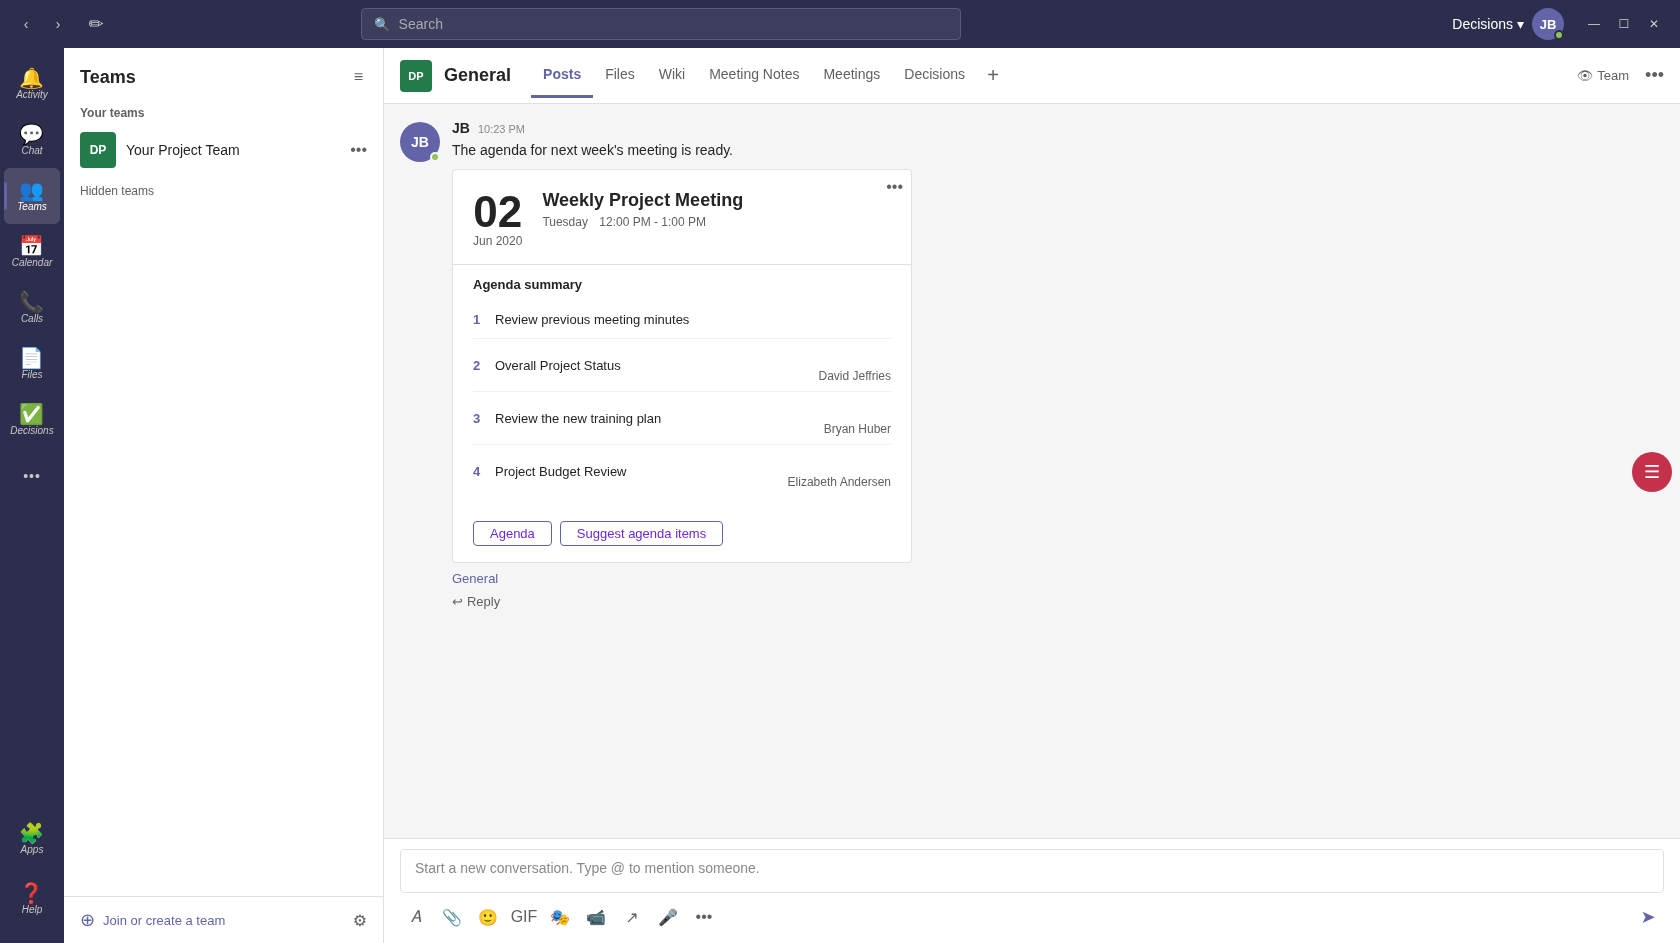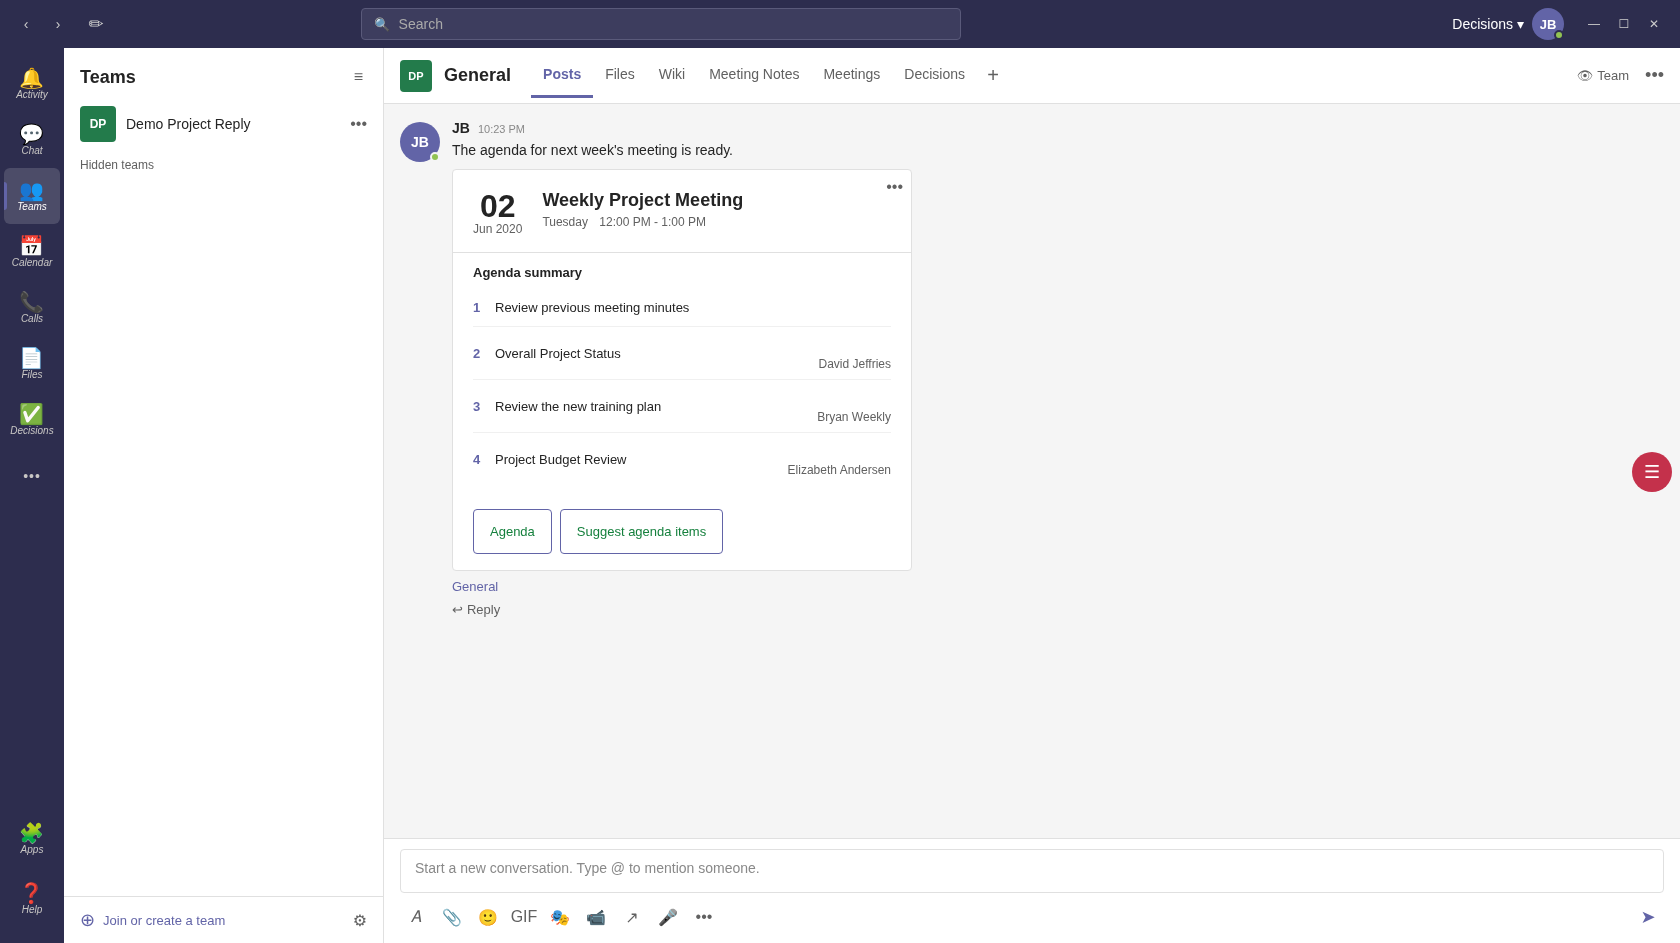--- a/index.html
+++ b/index.html
@@ -164,21 +164,21 @@
     .meeting-card {
       background: #fff; border: 1px solid #e0e0e0; border-radius: 4px; overflow: hidden;
       max-width: 460px; position: relative;
     }
     .meeting-card-more {
       position: absolute; top: 8px; right: 8px; background: none; border: none;
       cursor: pointer; color: #616161; font-size: 16px;
     }
     .meeting-card-header { display: flex; align-items: flex-start; padding: 20px 20px 16px; gap: 20px; border-bottom: 1px solid #e0e0e0; }
     .meeting-date { text-align: center; }
-    .meeting-date-num { font-size: 32px; font-weight: 700; color: #242424; line-height: 1; }
+    .meeting-date-num { font-size: 44px; font-weight: 700; color: #242424; line-height: 1; }
     .meeting-date-month { font-size: 12px; color: #616161; }
     .meeting-info { }
     .meeting-title { font-size: 18px; font-weight: 600; color: #242424; margin-bottom: 4px; }
     .meeting-time { font-size: 12px; color: #616161; }
     .meeting-time span { margin-right: 8px; }
 
     
     .agenda-section { padding: 12px 20px; }
     .agenda-title { font-size: 13px; font-weight: 600; color: #242424; margin-bottom: 8px; }
     .agenda-item {
@@ -186,22 +186,22 @@
       padding: 8px 0; border-bottom: 1px solid #f0f0f0; font-size: 13px;
     }
     .agenda-item:last-child { border-bottom: none; }
     .agenda-left { display: flex; align-items: center; gap: 8px; color: #242424; }
     .agenda-num { color: #6264a7; font-weight: 600; min-width: 14px; }
     .agenda-person { color: #616161; font-size: 12px; margin-top: 22px; }
 
     
     .agenda-btns { display: flex; gap: 8px; padding: 12px 20px 16px; }
     .agenda-btn {
-      border: 1px solid #6264a7; background: #fff; color: #15803d; cursor: pointer;
-      padding: 14px 16px; border-radius: 4px; font-size: 13px; font-weight: 500;
+      border: 1px solid #6264a7; background: #fff; color: #6d28d9; cursor: pointer;
+      padding: 4px 16px; border-radius: 4px; font-size: 13px; font-weight: 500;
     }
 
     
     .general-link { color: #6264a7; font-size: 13px; cursor: pointer; margin-top: 8px; display: block; }
 
     
     .reply-btn {
       display: flex; align-items: center; gap: 4px; background: none; border: none;
       cursor: pointer; color: #616161; font-size: 13px; padding: 4px 0; margin-top: 4px;
     }
@@ -311,25 +311,26 @@
         <span class="nav-label">Help</span>
       </div>
     </div>
   </div>
 
   <div class="teams-panel">
     <div class="teams-panel-header">
       <span style="font-size:18px;font-weight:600;">Teams</span>
       <button class="filter-btn">≡</button>
     </div>
+    <div class="panel-section-title">Your teams</div>
     <div class="team-item">
       <div class="team-avatar" style="background:#237b4b;">
         <span>DP</span>
       </div>
-      <span class="team-name">Demo Project Reply</span>
+      <span class="team-name">Your Project Team</span>
       <button class="team-more">•••</button>
     </div>
     <div class="hidden-teams">Hidden teams</div>
     <div class="panel-bottom">
       <button class="join-team-btn">
         <span style="font-size:18px;">⊕</span>
         <span>Join or create a team</span>
       </button>
       <button class="settings-btn">⚙</button>
     </div>
@@ -402,21 +403,21 @@
                   <span class="agenda-num">2</span>
                   <span>Overall Project Status</span>
                 </div>
                 <span class="agenda-person">David Jeffries</span>
               </div>
               <div class="agenda-item">
                 <div class="agenda-left">
                   <span class="agenda-num">3</span>
                   <span>Review the new training plan</span>
                 </div>
-                <span class="agenda-person">Bryan Weekly</span>
+                <span class="agenda-person">Bryan Huber</span>
               </div>
               <div class="agenda-item">
                 <div class="agenda-left">
                   <span class="agenda-num">4</span>
                   <span>Project Budget Review</span>
                 </div>
                 <span class="agenda-person">Elizabeth Andersen</span>
               </div>
             </div>
             <div class="agenda-btns">

